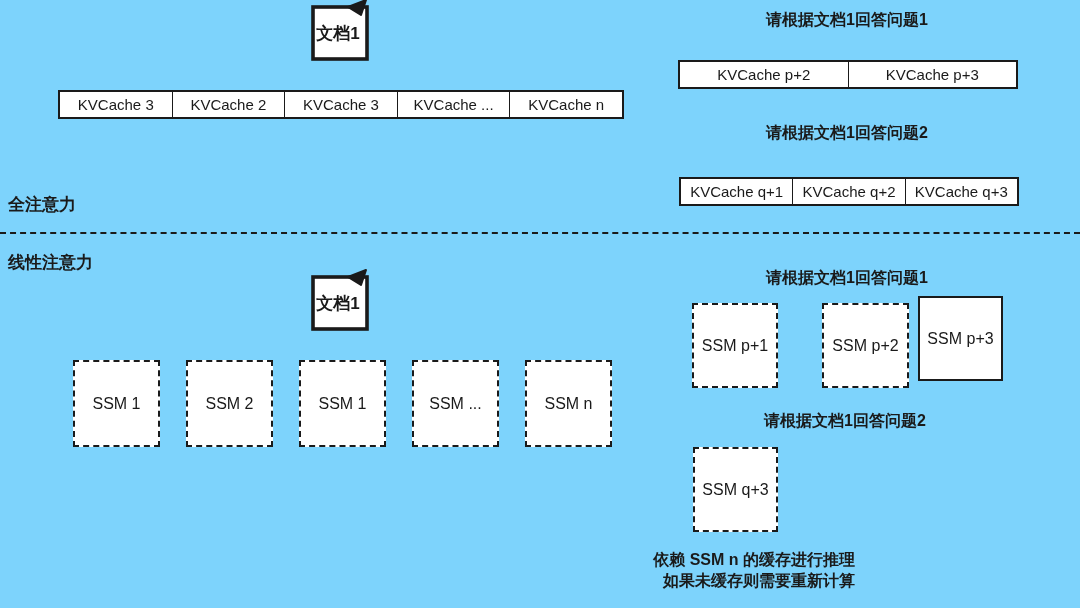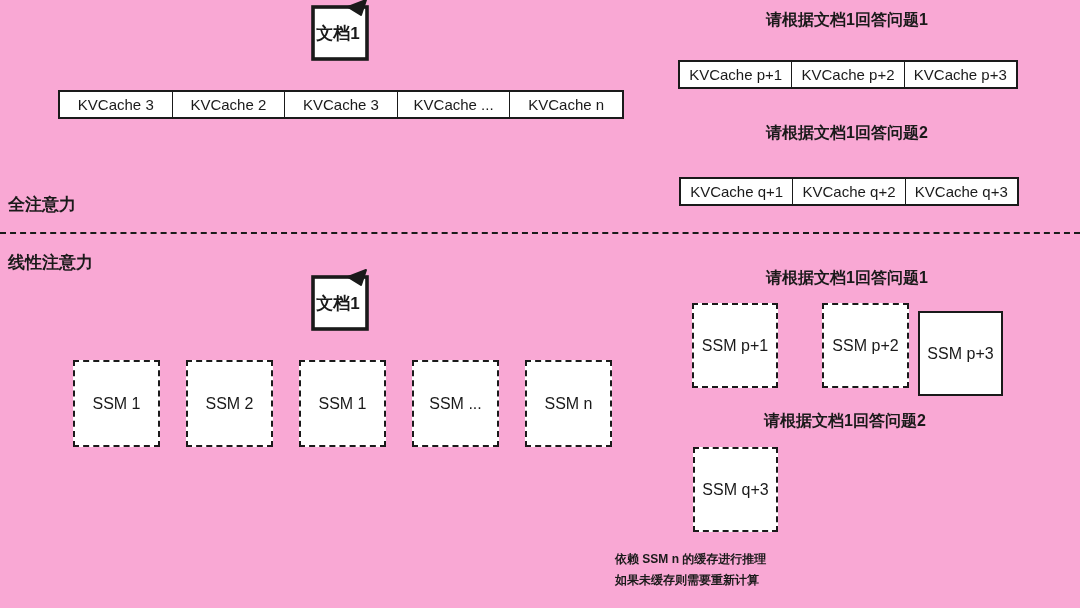--- a/index.html
+++ b/index.html
@@ -1,20 +1,20 @@
 <!DOCTYPE html>
 <html><head>
 <meta charset="utf-8">
 <style>
   html, body { margin: 0; padding: 0; background: #ffffff; }
   .canvas {
     position: relative;
     width: 1080px;
     height: 608px;
-    background: #f9a8d4;
+    background: #7dd3fc;
     color: #1a1a1a;
     font-family: "Liberation Sans", sans-serif;
     overflow: hidden;
   }
 
   
   .cell-row {
     position: absolute;
     display: flex;
     box-sizing: border-box;
@@ -77,22 +77,22 @@
     position: absolute;
     left: 0;
     right: 2px;
     top: 24px;
     text-align: center;
     font-size: 17px;
     font-weight: 600;
   }
   .caption {
     position: absolute;
-    text-align: left;
-    font-size: 12px;
+    text-align: right;
+    font-size: 16px;
     font-weight: 600;
     line-height: 21px;
     white-space: nowrap;
   }
 </style>
 </head>
 <body>
 
 <div class="canvas">
 
@@ -107,21 +107,20 @@
   <div class="cell-row" style="left:58px; top:90px; width:566px; height:29px;">
     <div class="cell">KVCache 3</div>
     <div class="cell">KVCache 2</div>
     <div class="cell">KVCache 3</div>
     <div class="cell">KVCache ...</div>
     <div class="cell">KVCache n</div>
   </div>
 
   <div class="heading" style="left:677px; top:10px; width:340px;">请根据文档1回答问题1</div>
   <div class="cell-row" style="left:678px; top:60px; width:340px; height:29px;">
-    <div class="cell">KVCache p+1</div>
     <div class="cell">KVCache p+2</div>
     <div class="cell">KVCache p+3</div>
   </div>
 
   <div class="heading" style="left:677px; top:123px; width:340px;">请根据文档1回答问题2</div>
   <div class="cell-row" style="left:679px; top:177px; width:340px; height:29px;">
     <div class="cell">KVCache q+1</div>
     <div class="cell">KVCache q+2</div>
     <div class="cell">KVCache q+3</div>
   </div>
@@ -141,21 +140,21 @@
 
   <div class="sq dashed" style="left:73px;  top:360px; width:87px; height:87px;">SSM 1</div>
   <div class="sq dashed" style="left:186px; top:360px; width:87px; height:87px;">SSM 2</div>
   <div class="sq dashed" style="left:299px; top:360px; width:87px; height:87px;">SSM 1</div>
   <div class="sq dashed" style="left:412px; top:360px; width:87px; height:87px;">SSM ...</div>
   <div class="sq dashed" style="left:525px; top:360px; width:87px; height:87px;">SSM n</div>
 
   <div class="heading" style="left:677px; top:268px; width:340px;">请根据文档1回答问题1</div>
   <div class="sq dashed" style="left:692px; top:303px; width:86px; height:85px;">SSM p+1</div>
   <div class="sq dashed" style="left:822px; top:303px; width:87px; height:85px;">SSM p+2</div>
-  <div class="sq solid" style="left:918px; top:311px; width:85px; height:85px;">SSM p+3</div>
+  <div class="sq solid" style="left:918px; top:296px; width:85px; height:85px;">SSM p+3</div>
 
   <div class="heading" style="left:660px; top:411px; width:370px;">请根据文档1回答问题2</div>
   <div class="sq dashed" style="left:693px; top:447px; width:85px; height:85px;">SSM q+3</div>
 
   <div class="caption" style="left:615px; top:549px; width:240px;">
     <div>依赖 SSM n 的缓存进行推理</div>
     <div>如果未缓存则需要重新计算</div>
   </div>
 
 </div>

